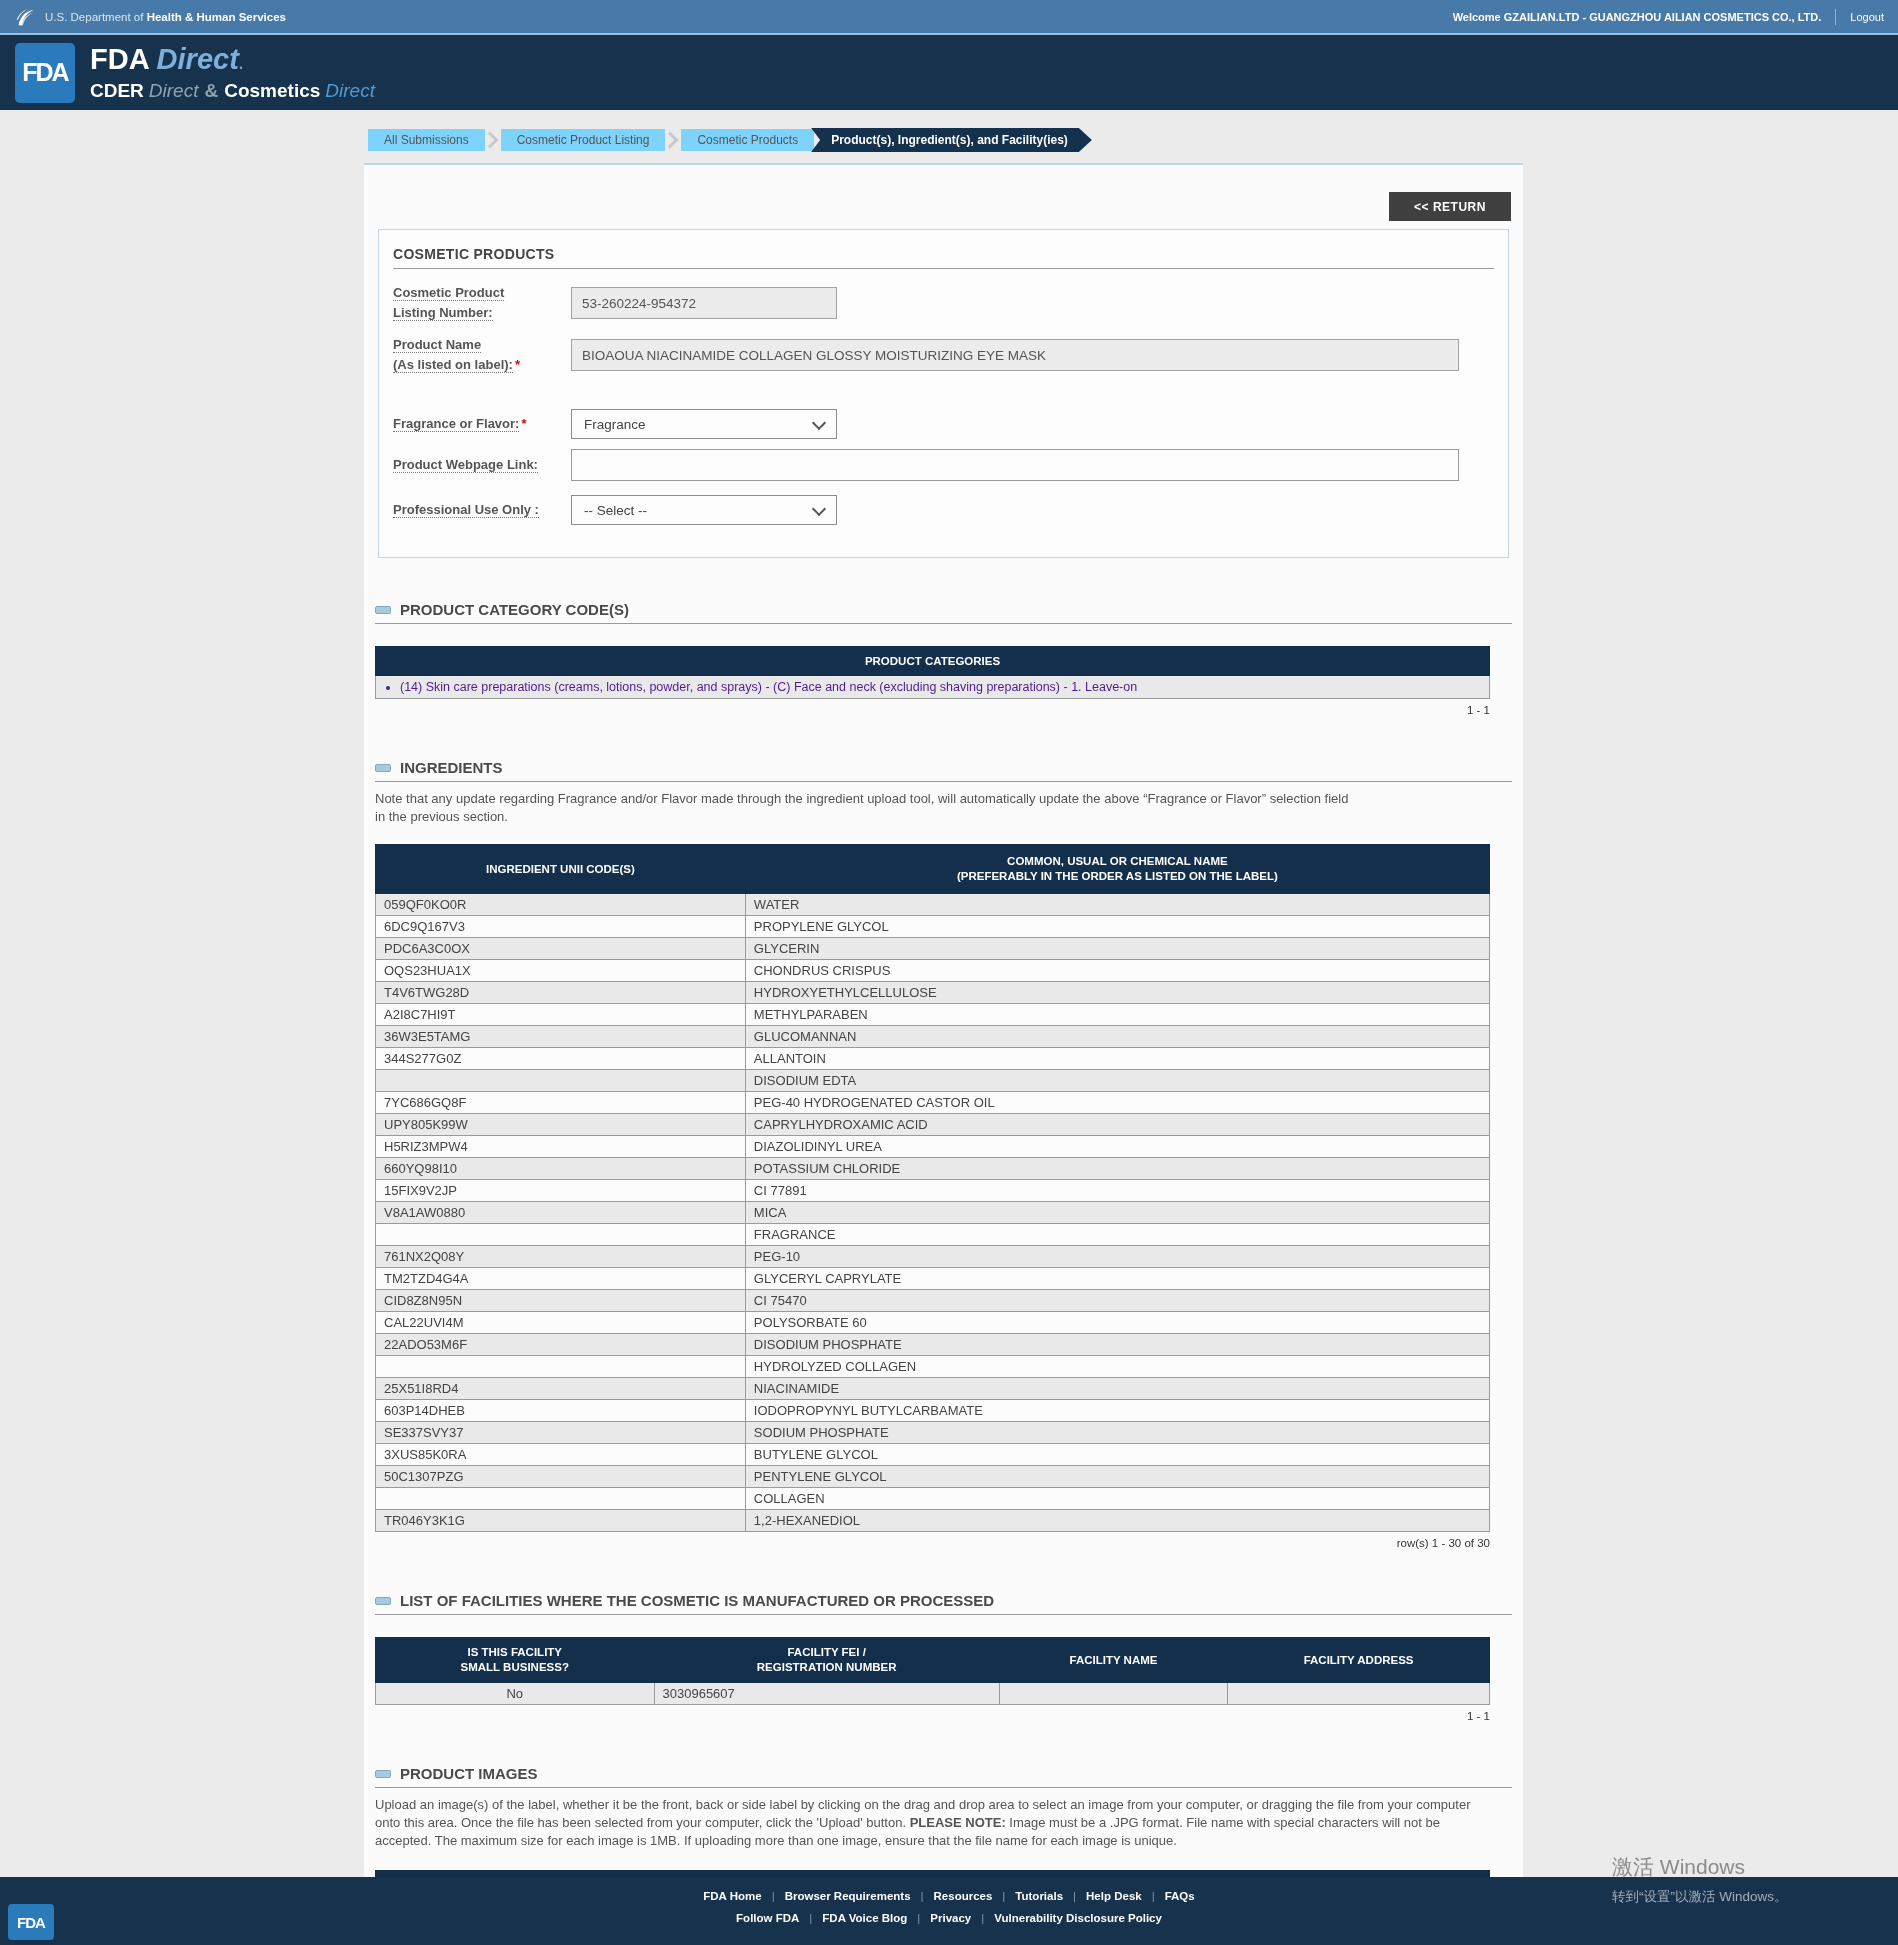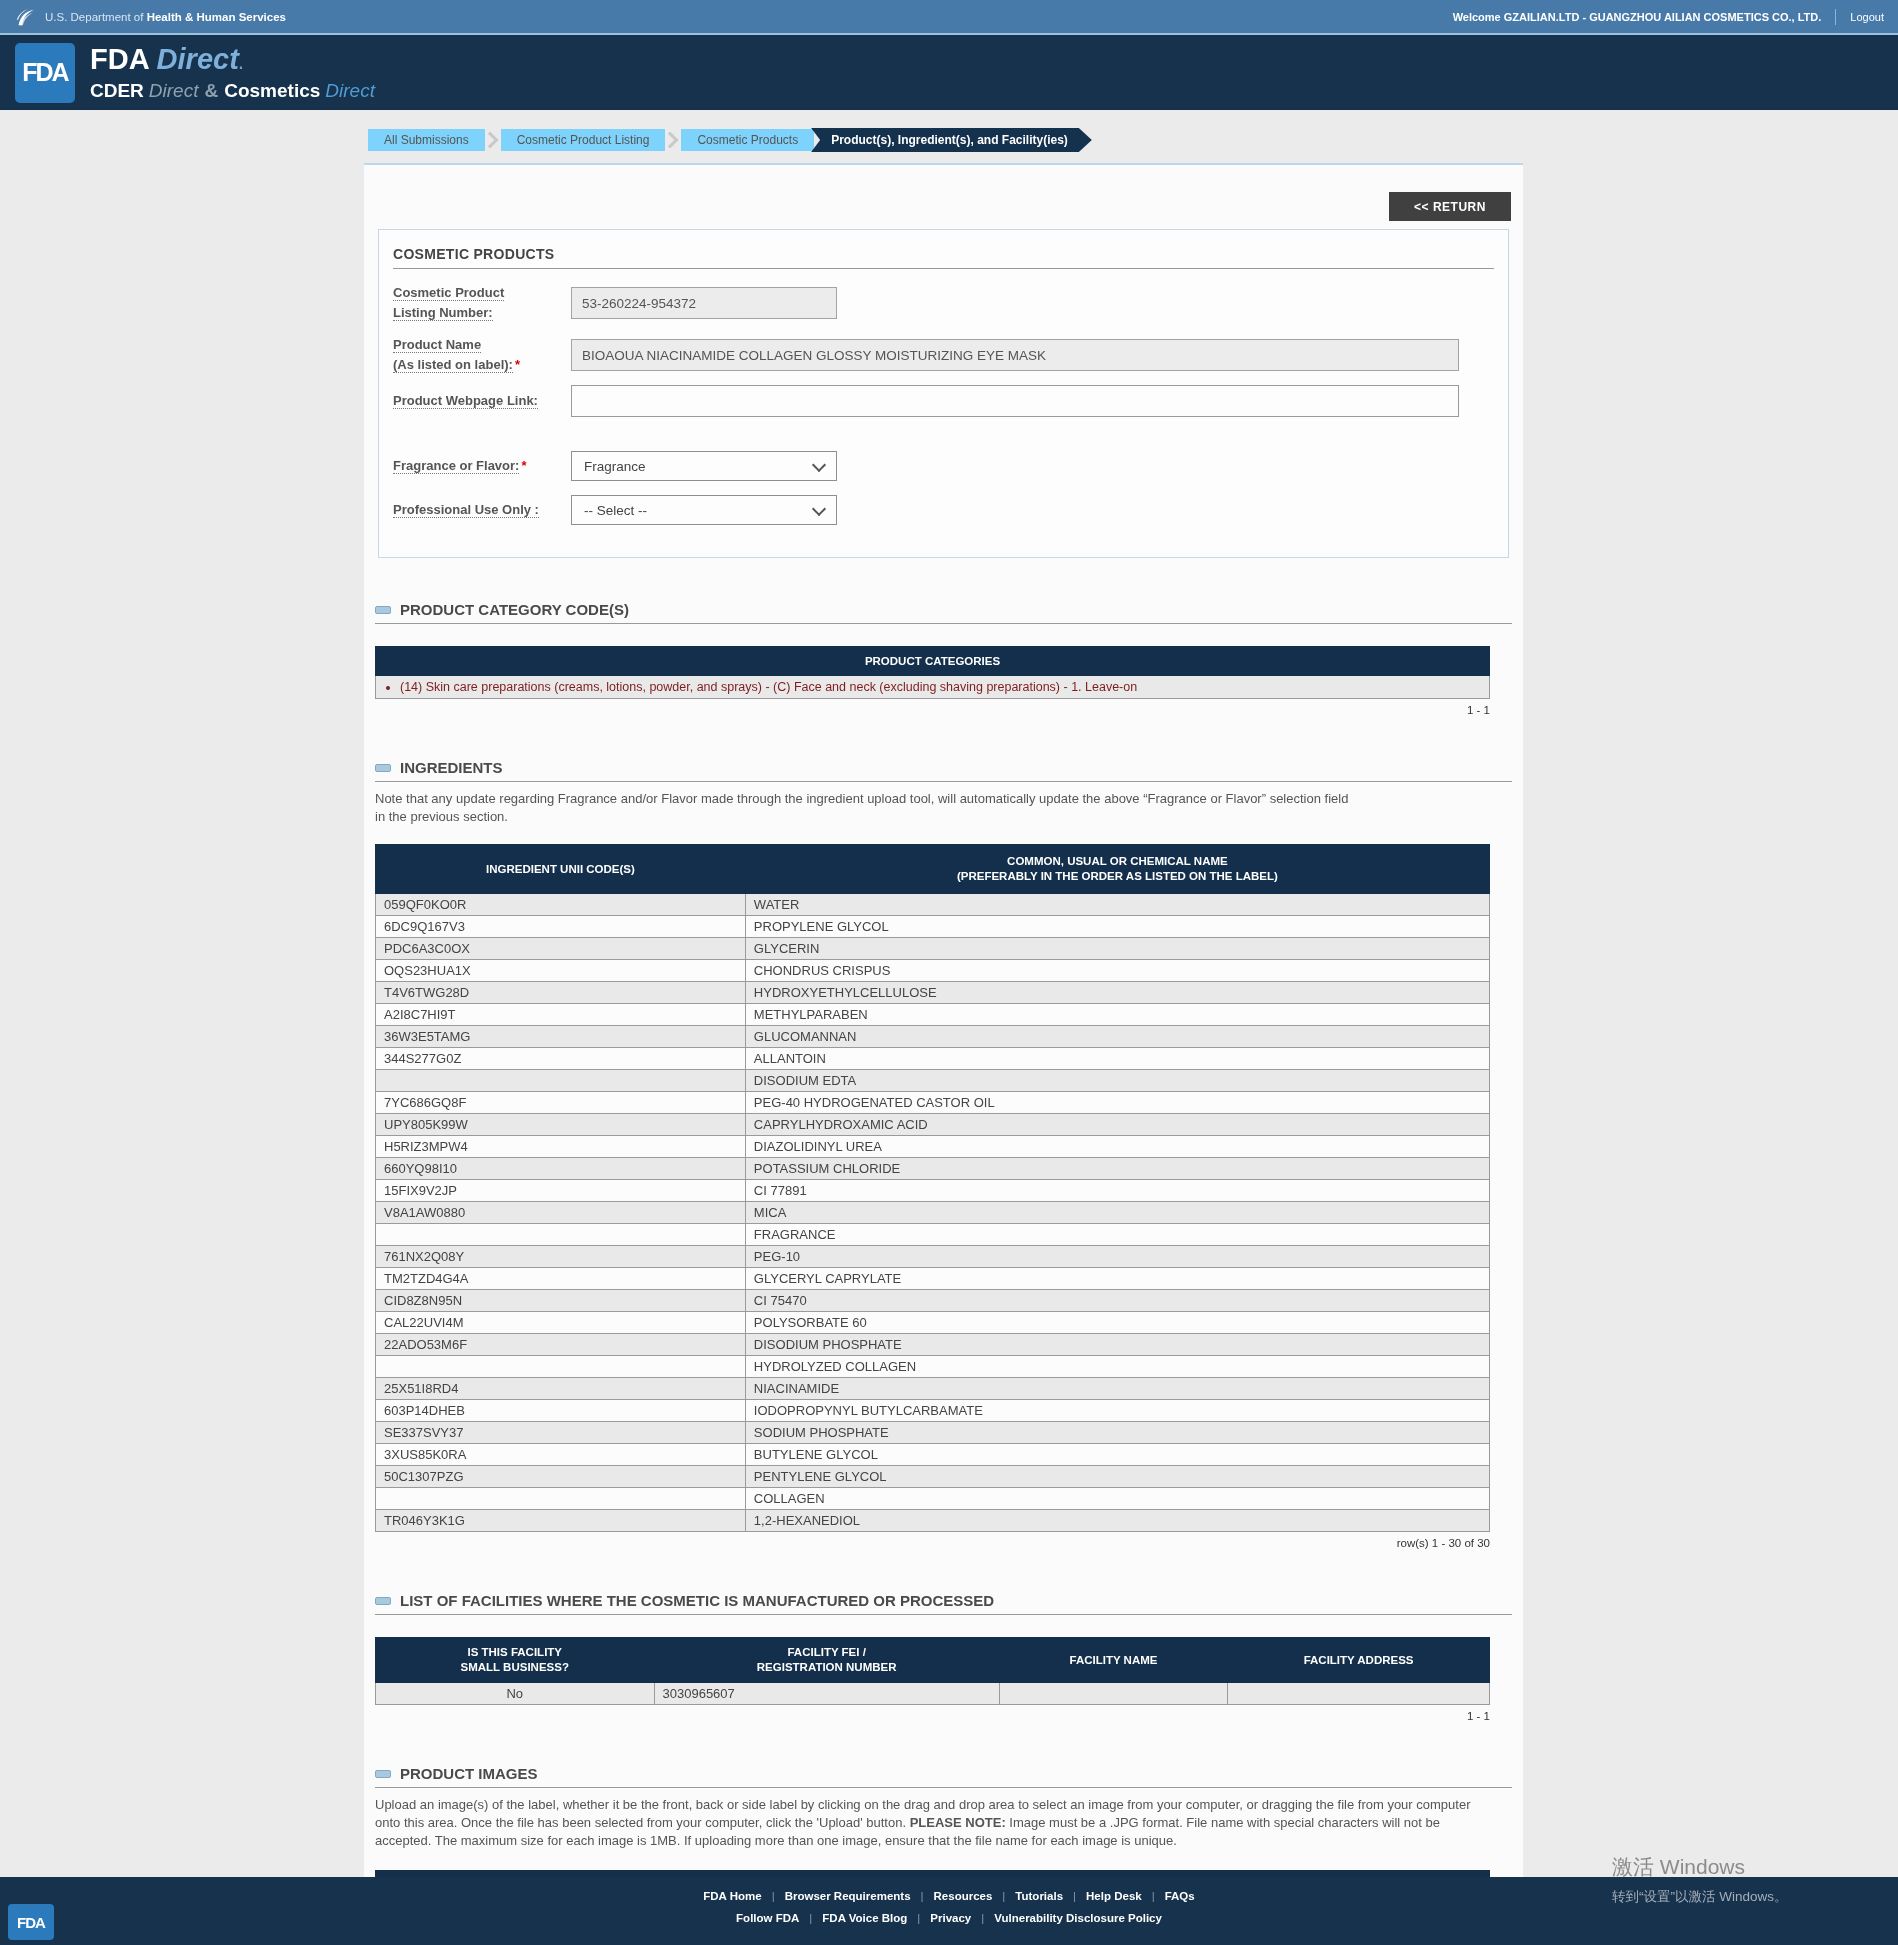--- a/index.html
+++ b/index.html
@@ -62,21 +62,21 @@
   .sec-hr{border:none;border-top:1px solid #999;margin:5px 0 0 0;}
   .note{font-size:13px;color:#555;line-height:18px;margin-top:8px;width:1115px;}
   table{border-collapse:collapse;width:1115px;}
   th{background:#132f4c;color:#fff;font-size:11.5px;font-weight:bold;border:1px solid #132f4c;}
   th + th{border-left:1px solid #3f5a75;}
   td{border:1px solid #9a9a9a;font-size:13px;color:#444;padding:2px 8px;height:17px;}
   .cat-table{margin-top:22px;}
   .cat-table th{height:26px;}
   .cat-table td{background:#e9e9e9;padding:0;}
   .cat-table ul{margin:3px 0;padding-left:24px;}
-  .cat-table li{font-size:12.5px;color:#7f1d1d;line-height:16px;}
+  .cat-table li{font-size:12.5px;color:#4c1d95;line-height:16px;}
   .pagination{width:1115px;text-align:right;font-size:11.5px;color:#333;margin-top:5px;}
   .ing-table{margin-top:18px;}
   .ing-table th{height:46px;line-height:15px;}
   .ing-table .c1{width:33.2%;}
   .ing-table tbody tr:nth-child(odd) td{background:#e9e9e9;}
   .ing-table tbody tr:nth-child(even) td{background:#fcfcfc;}
   .fac-table{margin-top:22px;}
   .fac-table th{height:42px;line-height:15px;}
   .fac-table td{background:#e9e9e9;}
   .fac-table .fc1{width:25%;text-align:center;}
@@ -175,38 +175,38 @@
         <div class="frow" style="margin-top:12px;">
           <div class="flabel">
             <span class="dotted">Product Name</span><br>
             <span class="dotted">(As listed on label):</span><span class="req">*</span>
           </div>
           <div class="fctrl">
             <input class="w-long" readonly="" value="BIOAOUA NIACINAMIDE COLLAGEN GLOSSY MOISTURIZING EYE MASK" style="">
           </div>
         </div>
 
-        <div class="frow" style="margin-top:10px;">
-          <div class="flabel">
-            <span class="dotted">Product Webpage Link:</span>
-          </div>
-          <div class="fctrl">
-            <input class="w-long white" value="" style="">
-          </div>
-        </div>
-
         <div class="frow" style="margin-top:34px;">
           <div class="flabel">
             <span class="dotted">Fragrance or Flavor:</span><span class="req">*</span>
           </div>
           <div class="fctrl">
             <div class="select">
               <span>Fragrance</span>
               <span class="chevron"></span>
             </div>
+          </div>
+        </div>
+
+        <div class="frow" style="margin-top:10px;">
+          <div class="flabel">
+            <span class="dotted">Product Webpage Link:</span>
+          </div>
+          <div class="fctrl">
+            <input class="w-long white" value="" style="">
           </div>
         </div>
 
         <div class="frow">
           <div class="flabel">
             <span class="dotted">Professional Use Only :</span>
           </div>
           <div class="fctrl">
             <div class="select">
               <span>-- Select --</span>

